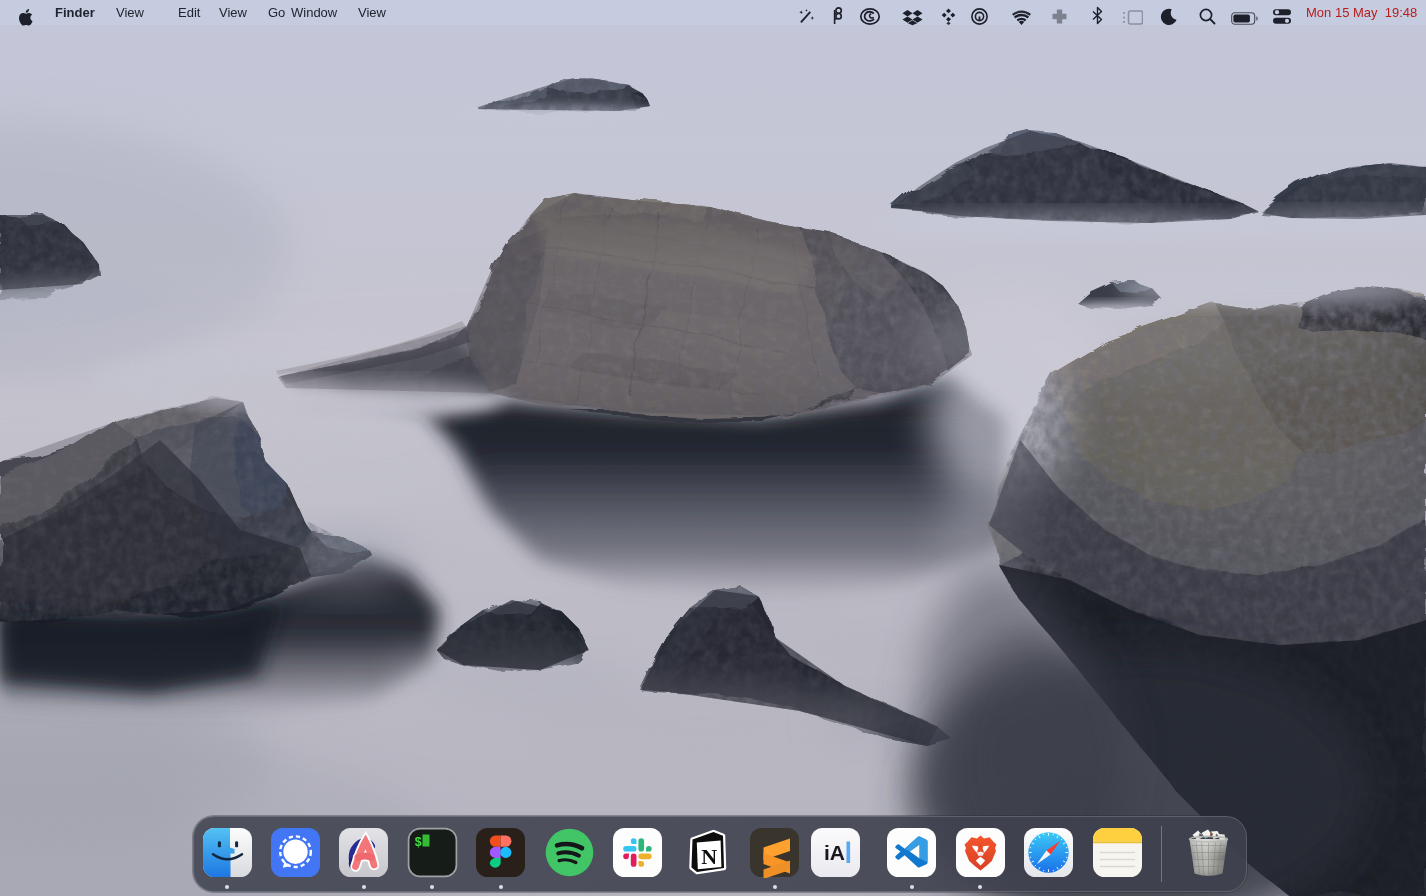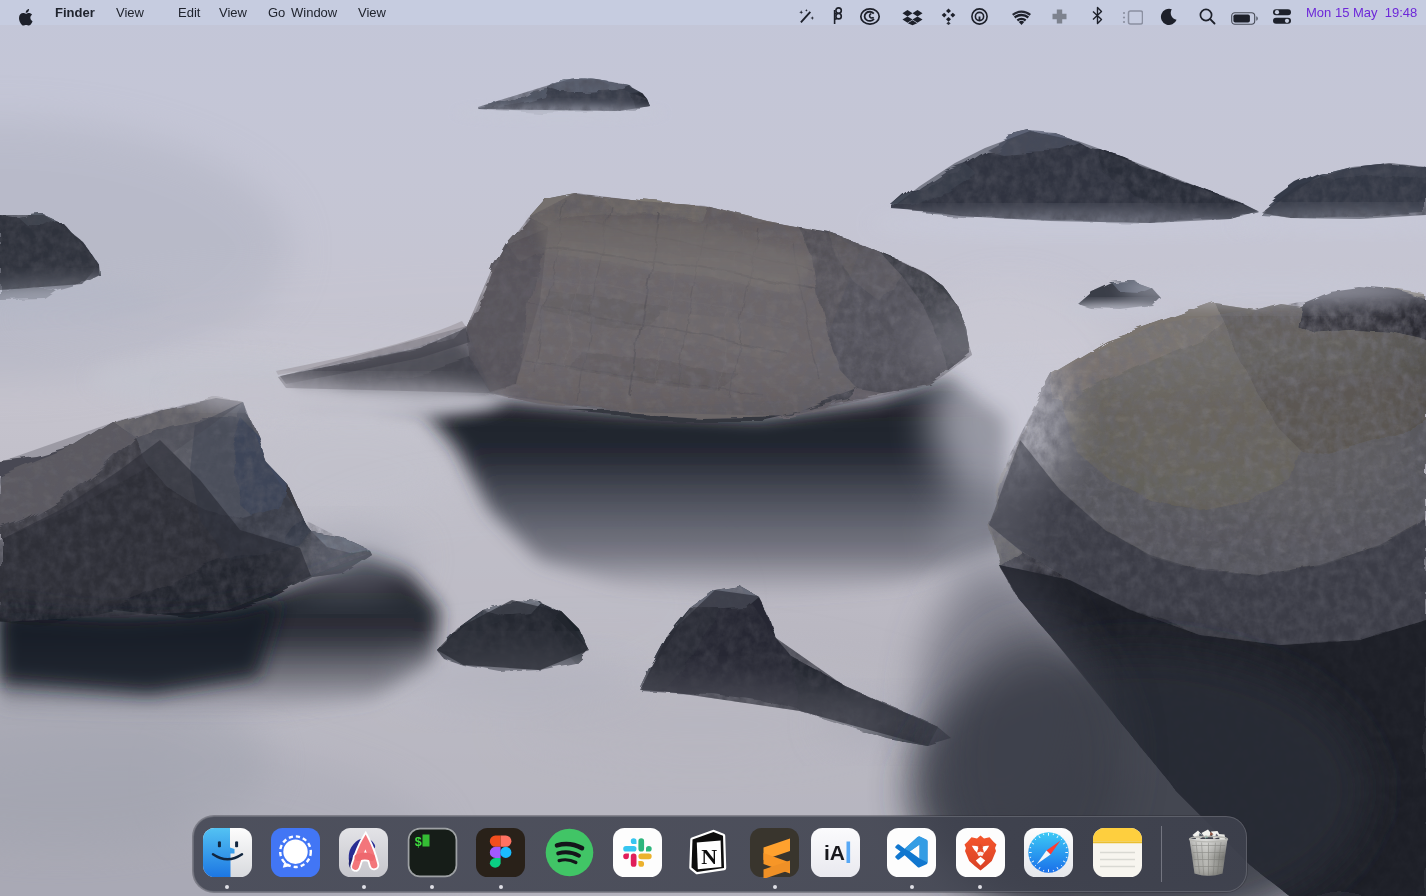--- a/index.html
+++ b/index.html
@@ -359,21 +359,21 @@
       <path d="M25.2 4.2 v4.6 a2.4 2.4 0 0 0 0-4.6" fill="#1d202a" opacity="0.6"></path>
     </svg>
  <svg class="ic" style="left:1272px;top:4px" width="20" height="17" viewBox="0 0 20 17">
       <g>
         <rect x="1" y="1.2" width="18" height="6" rx="3" fill="#1d202a"></rect>
         <circle cx="5" cy="4.2" r="2.1" fill="#c8cee0"></circle>
         <rect x="1" y="9.8" width="18" height="6" rx="3" fill="#1d202a"></rect>
         <circle cx="15" cy="12.8" r="2.1" fill="#c8cee0"></circle>
       </g>
     </svg>
- <span class="mi" style="left:1306px;color:#6d28d9;">Mon 15 May&nbsp;&nbsp;19:48</span>
+ <span class="mi" style="left:1306px;color:#b91c1c;">Mon 15 May&nbsp;&nbsp;19:48</span>
 </div>
 
 <div id="dock"></div>
 <div id="sep"></div>
 
 <div class="dk" style="left:202px">
 <svg width="51" height="51" viewBox="0 0 51 51">
 <defs>
 <linearGradient id="fwh" x1="0" y1="0" x2="0" y2="1">
           <stop offset="0" stop-color="#fdfdfd"></stop>

